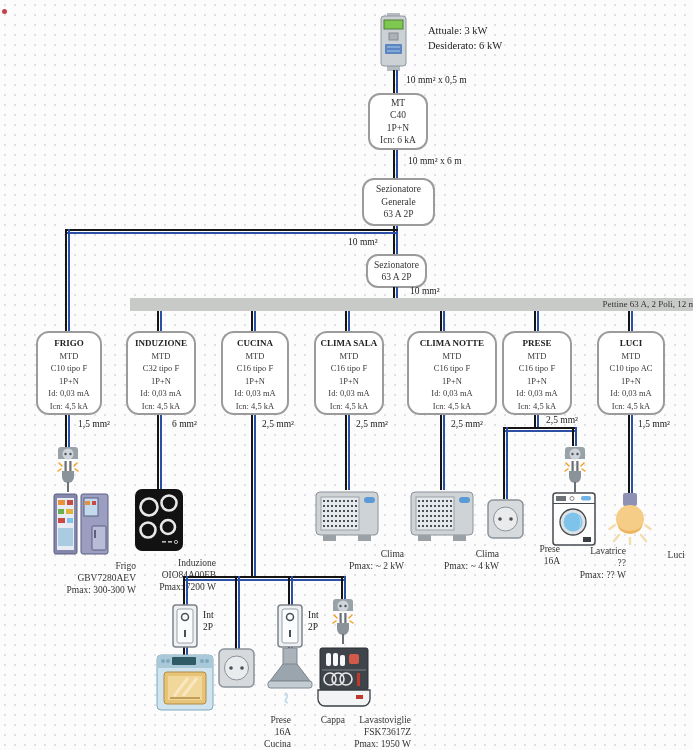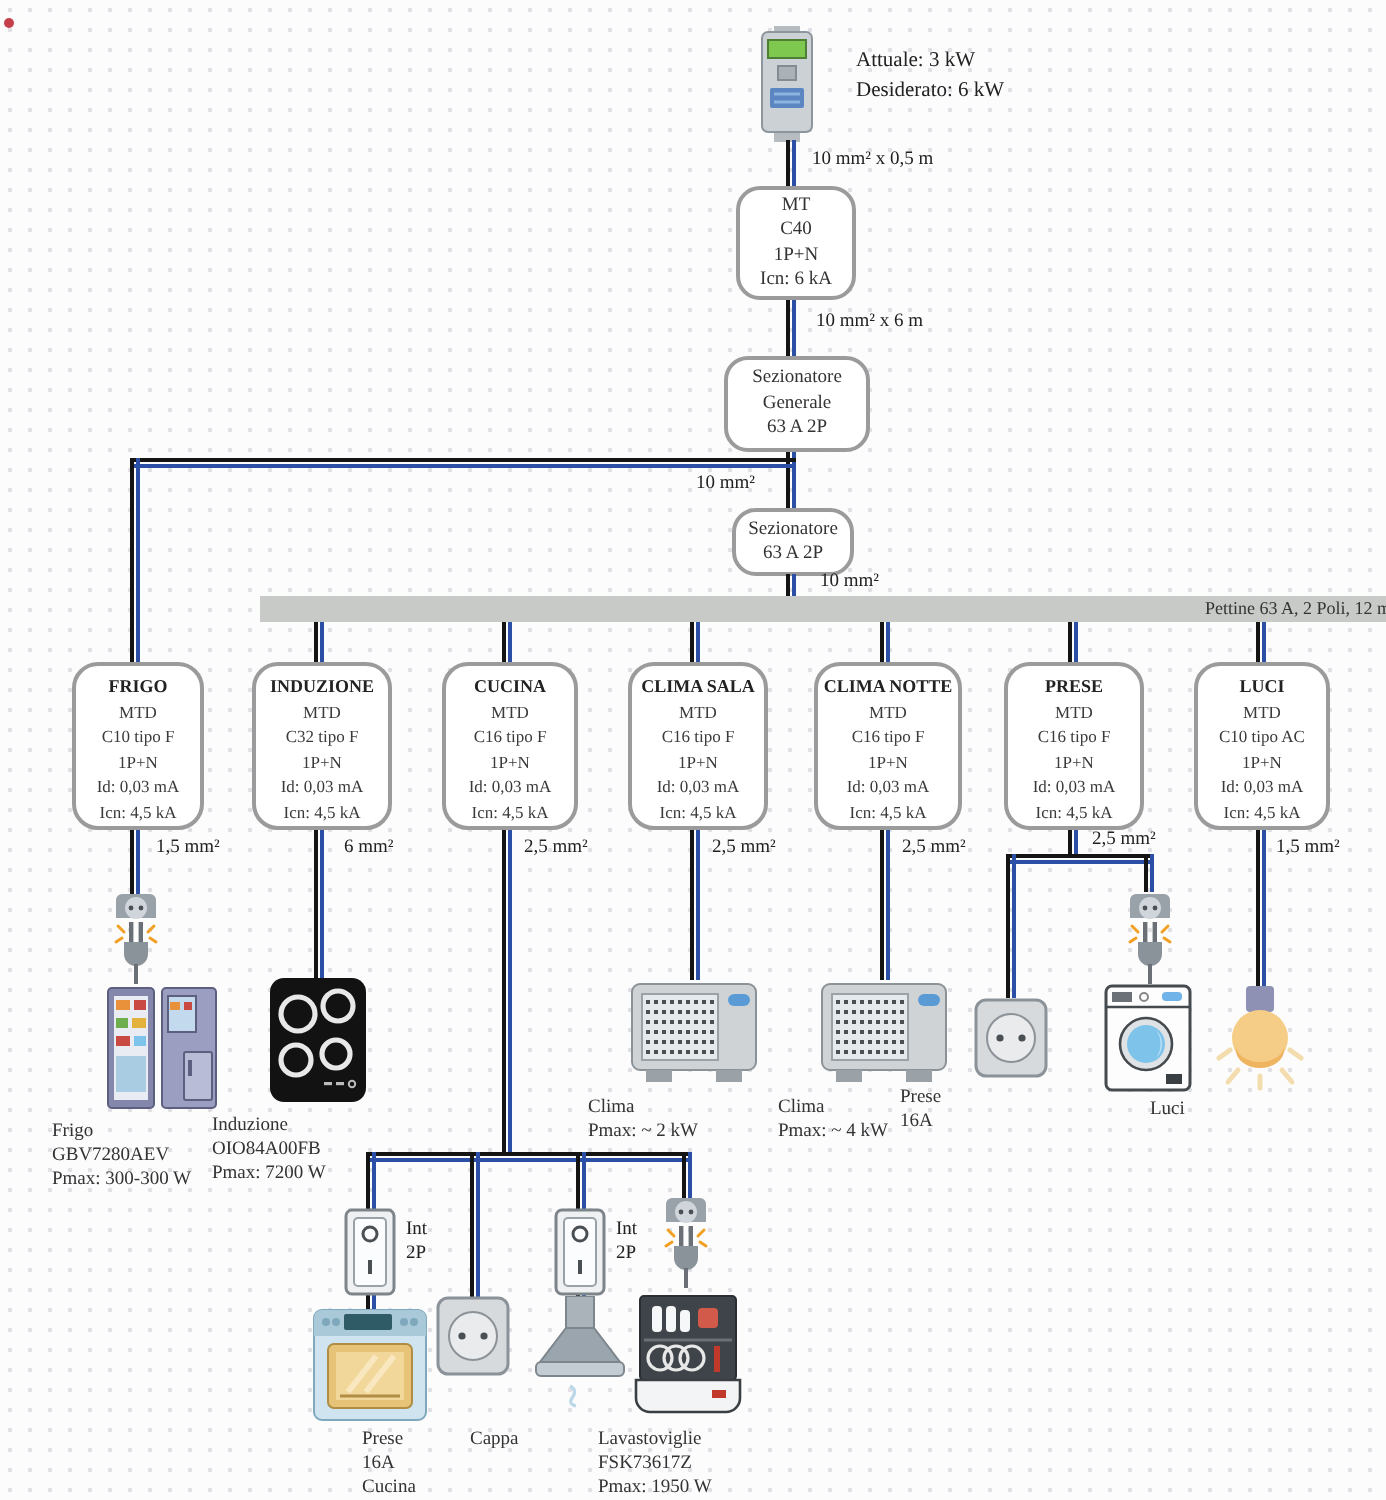--- a/index.html
+++ b/index.html
@@ -19,21 +19,21 @@
     display:flex;flex-direction:column;justify-content:center;
     font-size:9.5px;line-height:1.3;padding:3px 2px;
   }
   .breaker{
     position:absolute;box-sizing:border-box;top:331px;height:84px;background:#fff;
     border:2px solid #9b9b9b;border-radius:13px;text-align:center;padding-top:4px;
   }
   .breaker .t{font-size:9px;font-weight:700;color:#222;line-height:13px;white-space:nowrap;}
   .breaker .s{font-size:8.5px;color:#3a3a3a;line-height:12.4px;white-space:nowrap;}
   .wlabel{position:absolute;font-size:9.5px;color:#222;white-space:nowrap;}
-  .llabel{position:absolute;font-size:9.5px;color:#333;text-align:left;line-height:12px;}
+  .llabel{position:absolute;font-size:9.5px;color:#333;text-align:right;line-height:12px;}
   .icon{position:absolute;}
   .meterlabel{position:absolute;font-size:10.5px;color:#222;line-height:15px;white-space:nowrap;}
   .pettine{
     position:absolute;left:130px;top:298px;width:584px;height:13px;
     background:#c7cac7;color:#333;font-size:9px;text-align:right;line-height:13px;
   }
   .reddot{position:absolute;left:2px;top:9px;width:5px;height:5px;border-radius:50%;background:#c5404a;}
 </style>
 </head>
 <body>
@@ -123,21 +123,21 @@
     <div class="s">Icn: 4,5 kA</div>
   </div>
   <div class="breaker" style="left:314px;width:70px">
     <div class="t">CLIMA SALA</div>
     <div class="s">MTD</div>
     <div class="s">C16 tipo F</div>
     <div class="s">1P+N</div>
     <div class="s">Id: 0,03 mA</div>
     <div class="s">Icn: 4,5 kA</div>
   </div>
-  <div class="breaker" style="left:407px;width:74px">
+  <div class="breaker" style="left:407px;width:90px">
     <div class="t">CLIMA NOTTE</div>
     <div class="s">MTD</div>
     <div class="s">C16 tipo F</div>
     <div class="s">1P+N</div>
     <div class="s">Id: 0,03 mA</div>
     <div class="s">Icn: 4,5 kA</div>
   </div>
   <div class="breaker" style="left:502px;width:70px">
     <div class="t">PRESE</div>
     <div class="s">MTD</div>
@@ -305,20 +305,25 @@
     <rect x="1" y="1" width="42" height="52" rx="3" fill="#fdfdfd" stroke="#454a4f" stroke-width="1.5"></rect>
     <rect x="4" y="4" width="10" height="5" fill="#6b7177"></rect>
     <circle cx="20" cy="6.5" r="2" fill="none" stroke="#888" stroke-width="1"></circle>
     <rect x="29" y="4" width="10" height="4.5" rx="2" fill="#6fb3e8"></rect>
     <line x1="1" y1="11.5" x2="43" y2="11.5" stroke="#454a4f" stroke-width="1.2"></line>
     <circle cx="21" cy="30" r="13" fill="#dfe3e6" stroke="#454a4f" stroke-width="1.3"></circle>
     <circle cx="21" cy="30" r="9.5" fill="#7ec3ea"></circle>
     <path d="M26 23 a9.5 9.5 0 0 1 0 14 a12 12 0 0 0 0 -14 z" fill="#b9dff4"></path>
     <rect x="31" y="45" width="8" height="5" fill="#3a3f44"></rect>
   </svg>
+  <div class="llabel" style="left:516px;top:545px;width:110px">
+    <div>Lavatrice</div>
+    <div>??</div>
+    <div>Pmax: ?? W</div>
+  </div>
 
   <svg class="icon" style="left:608px;top:492px" width="44" height="54" viewBox="0 0 44 54">
     <g stroke="#f3ddae" stroke-width="2.5" stroke-linecap="round">
       <line x1="7" y1="33" x2="1.5" y2="37"></line>
         <line x1="37" y1="33" x2="42.5" y2="37"></line>
       <line x1="11" y1="43" x2="6" y2="49"></line>
         <line x1="33" y1="43" x2="38" y2="49"></line>
       <line x1="22" y1="46" x2="22" y2="52"></line>
     </g>
     <rect x="15" y="1" width="14" height="13" rx="2" fill="#8e90b4"></rect>

